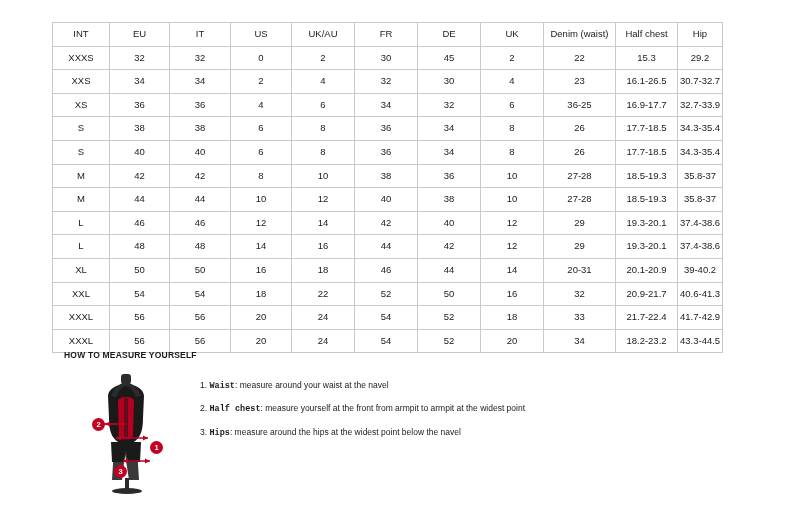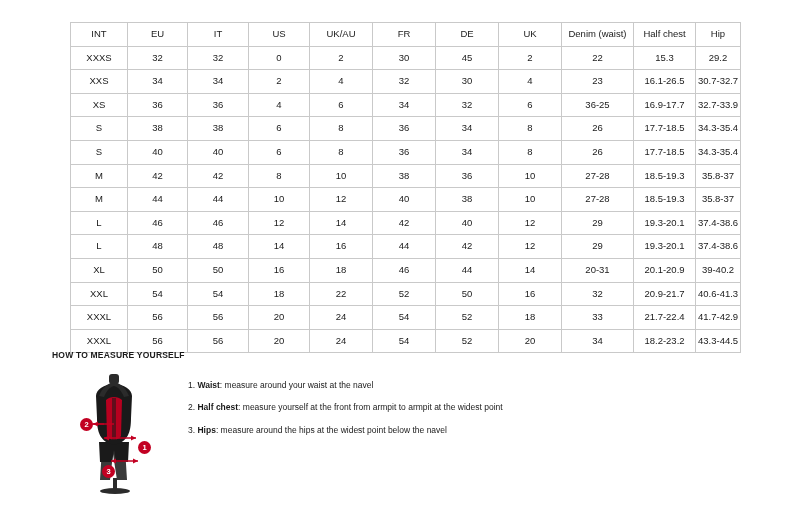--- a/index.html
+++ b/index.html
@@ -16,21 +16,21 @@
   }
   .page {
     position: relative;
     width: 798px;
     height: 519px;
   }
 
   
   .size-table-wrap {
     position: absolute;
-    left: 70px;
+    left: 52px;
     top: 22px;
     width: 670px;
   }
   table.size-table {
     border-collapse: collapse;
     width: 670px;
     table-layout: fixed;
   }
   table.size-table td,
   table.size-table th {
@@ -63,21 +63,21 @@
 
   .cell-left {
     text-align: left;
     padding-left: 8px;
     margin-top: 41px;
   }
 
   
   .measure-section {
     position: absolute;
-    left: 52px;
+    left: 64px;
     top: 350px;
     width: 680px;
   }
   .measure-title {
     font-size: 8.5px;
     font-weight: bold;
     letter-spacing: 0.2px;
     color: #1a1a1a;
     margin-bottom: 10px;
   }
@@ -95,21 +95,21 @@
     margin-left: 16px;
     padding-top: 10px;
   }
   .note {
     font-size: 8.5px;
     line-height: 1.35;
     color: #1a1a1a;
     margin-bottom: 11px;
     white-space: nowrap;
   }
-  .note b { font-weight: bold; }
+  .note b { font-weight: bold; font-family: Liberation Mono, monospace; }
 
   .badge {
     position: absolute;
     width: 13px;
     height: 13px;
     border-radius: 50%;
     background: #c20022;
     color: #ffffff;
     font-size: 7.5px;
     line-height: 13px;

